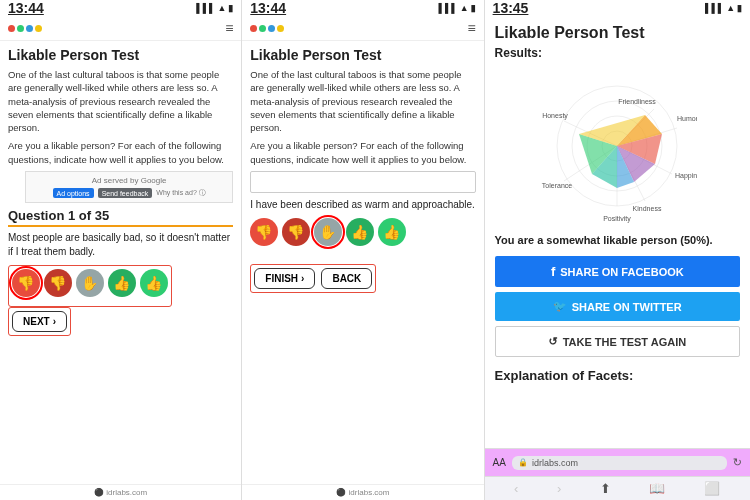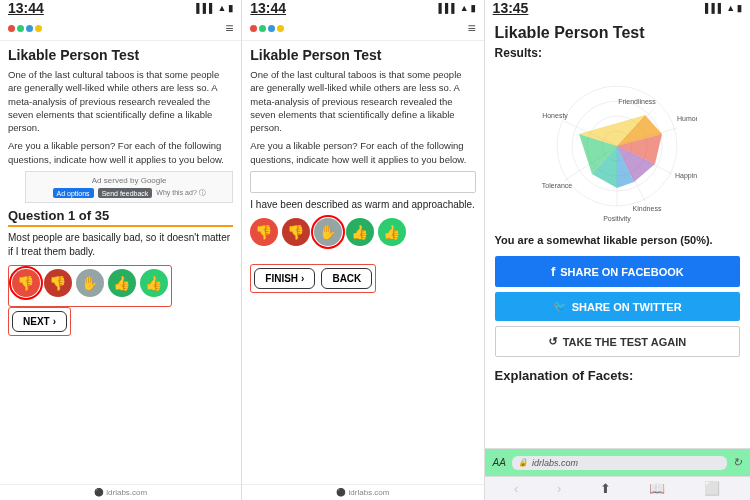--- a/index.html
+++ b/index.html
@@ -214,27 +214,26 @@
     .explanation-header {
       font-size: 13px;
       font-weight: 700;
       margin-top: 6px;
       margin-bottom: 4px;
     }
 
     
     .browser-bar {
       height: 28px;
-      background: #86efac;
+      background: #f0abfc;
       border-top: 1px solid #ddd;
       display: flex;
       align-items: center;
       padding: 0 8px;
       gap: 6px;
-      font-style: italic;
     }
     .browser-aa { font-size: 10px; color: #333; font-weight: 500; }
     .browser-url {
       flex: 1;
       background: #e8e8ed;
       border-radius: 6px;
       padding: 2px 6px;
       font-size: 9px;
       color: #555;
       display: flex; align-items: center; gap: 4px;

